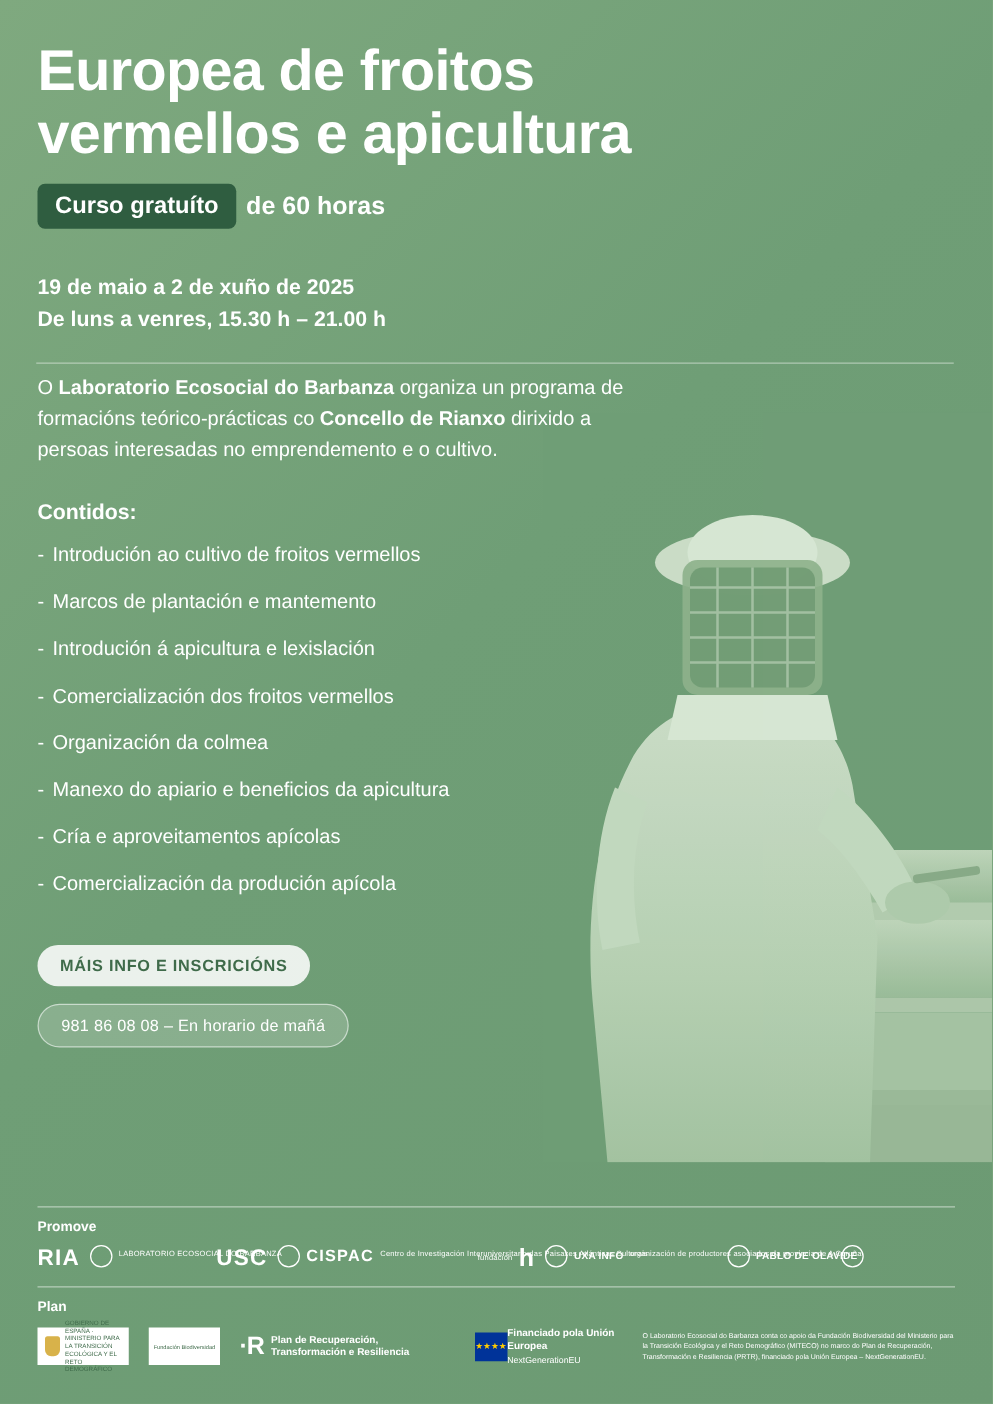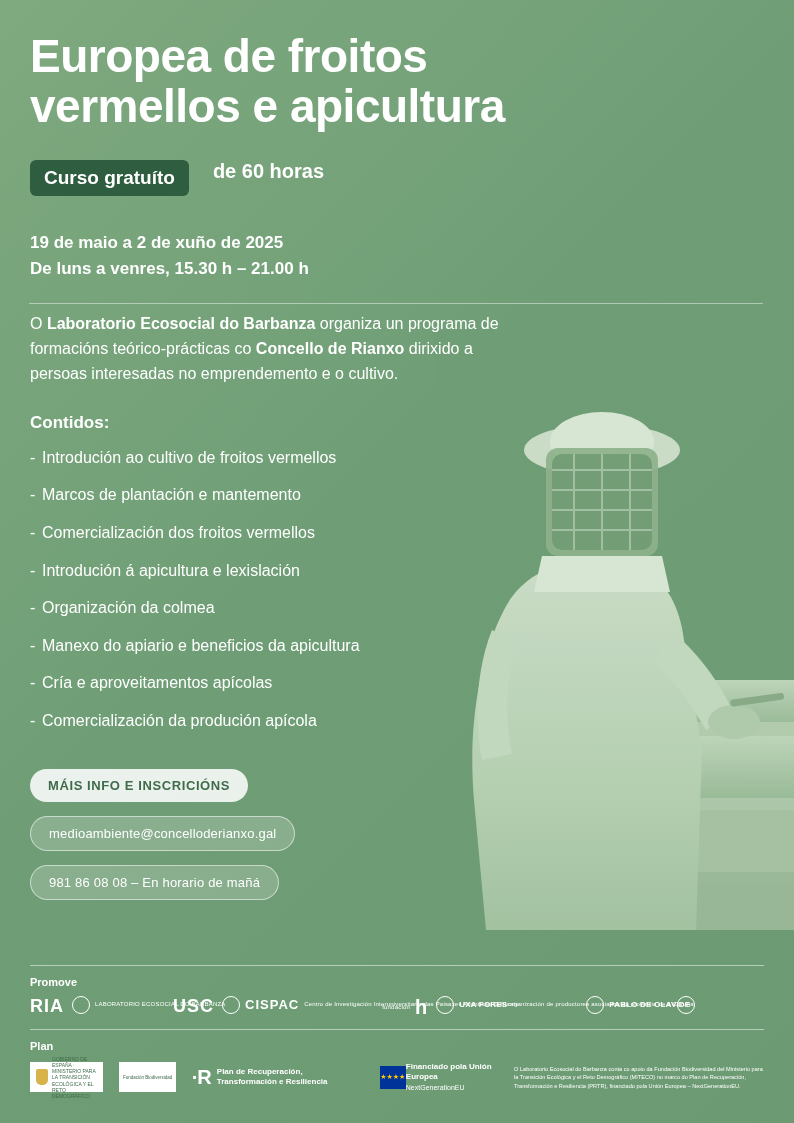--- a/index.html
+++ b/index.html
@@ -42,24 +42,24 @@
   h1.title {
     font-size: 46px;
     line-height: 1.08;
     font-weight: bold;
     margin: 4px 0 0 0;
     letter-spacing: -0.5px;
     color: #ffffff;
     max-width: 600px;
   }
   .subtitle-row {
-    margin-top: 29px;
+    margin-top: 16px;
     display: flex;
-    align-items: flex-start;
-    gap: 24px;
+    align-items: center;
+    gap: 8px;
     font-size: 20px;
     font-weight: bold;
   }
   .badge {
     background: #2f5d40;
     color: #ffffff;
     border-radius: 6px;
     padding: 7px 14px;
     font-size: 19px;
     font-weight: bold;
@@ -320,31 +320,30 @@
 
     <div class="rule"></div>
 
     <p class="intro"><span>O </span><b>Laboratorio Ecosocial do Barbanza</b><span> organiza un programa de formacións teórico-prácticas co </span><b>Concello de Rianxo</b><span> dirixido a persoas interesadas no emprendemento e o cultivo.</span></p>
 
     <div class="contidos-title">Contidos:</div>
 
     <ul class="contidos">
       <li>Introdución ao cultivo de froitos vermellos</li>
       <li>Marcos de plantación e mantemento</li>
+      <li>Introdución á apicultura e lexislación</li>
       <li>Comercialización dos froitos vermellos</li>
-      <li>Introdución á apicultura e lexislación</li>
       <li>Organización da colmea</li>
       <li>Manexo do apiario e beneficios da apicultura</li>
       <li>Cría e aproveitamentos apícolas</li>
       <li>Comercialización da produción apícola</li>
     </ul>
 
     <div class="pills">
       <div class="pill">MÁIS INFO E INSCRICIÓNS</div>
-      <div class="pill contact">medioambiente@concelloderianxo.gal</div>
       <div class="pill contact">981 86 08 08 – En horario de mañá</div>
     </div>
   </div>
 
   <div class="footer">
     <div class="footer-rule"></div>
     <div class="footer-label">Promove</div>
 
     <div class="logos-row">
       <div class="logo">
@@ -361,21 +360,21 @@
         <span class="logo-circle"></span>
         <span class="lg-main" style="font-size:13px">CISPAC</span>
         <span class="lg-small">Centro de Investigación Interuniversitario das Paisaxes Atlánticas Culturais</span>
       </div>
       <div class="logo">
         <span class="lg-small">fundación</span>
         <span class="lg-main" style="font-size:20px">h</span>
       </div>
       <div class="logo">
         <span class="logo-circle"></span>
-        <span class="lg-small" style="max-width:44px;font-weight:bold;font-size:8px">UXA FORES</span>
+        <span class="lg-small" style="max-width:44px;font-weight:bold;font-size:8px">UXA INFO</span>
         <span class="lg-small">organización de productores asociados da provincia de A Coruña</span>
       </div>
       <div class="logo">
         <span class="logo-circle"></span>
         <span class="lg-small" style="max-width:60px;font-weight:bold;font-size:8px">PABLO DE OLAVIDE</span>
       </div>
       <div class="logo">
         <span class="logo-circle"></span>
 
       </div>

